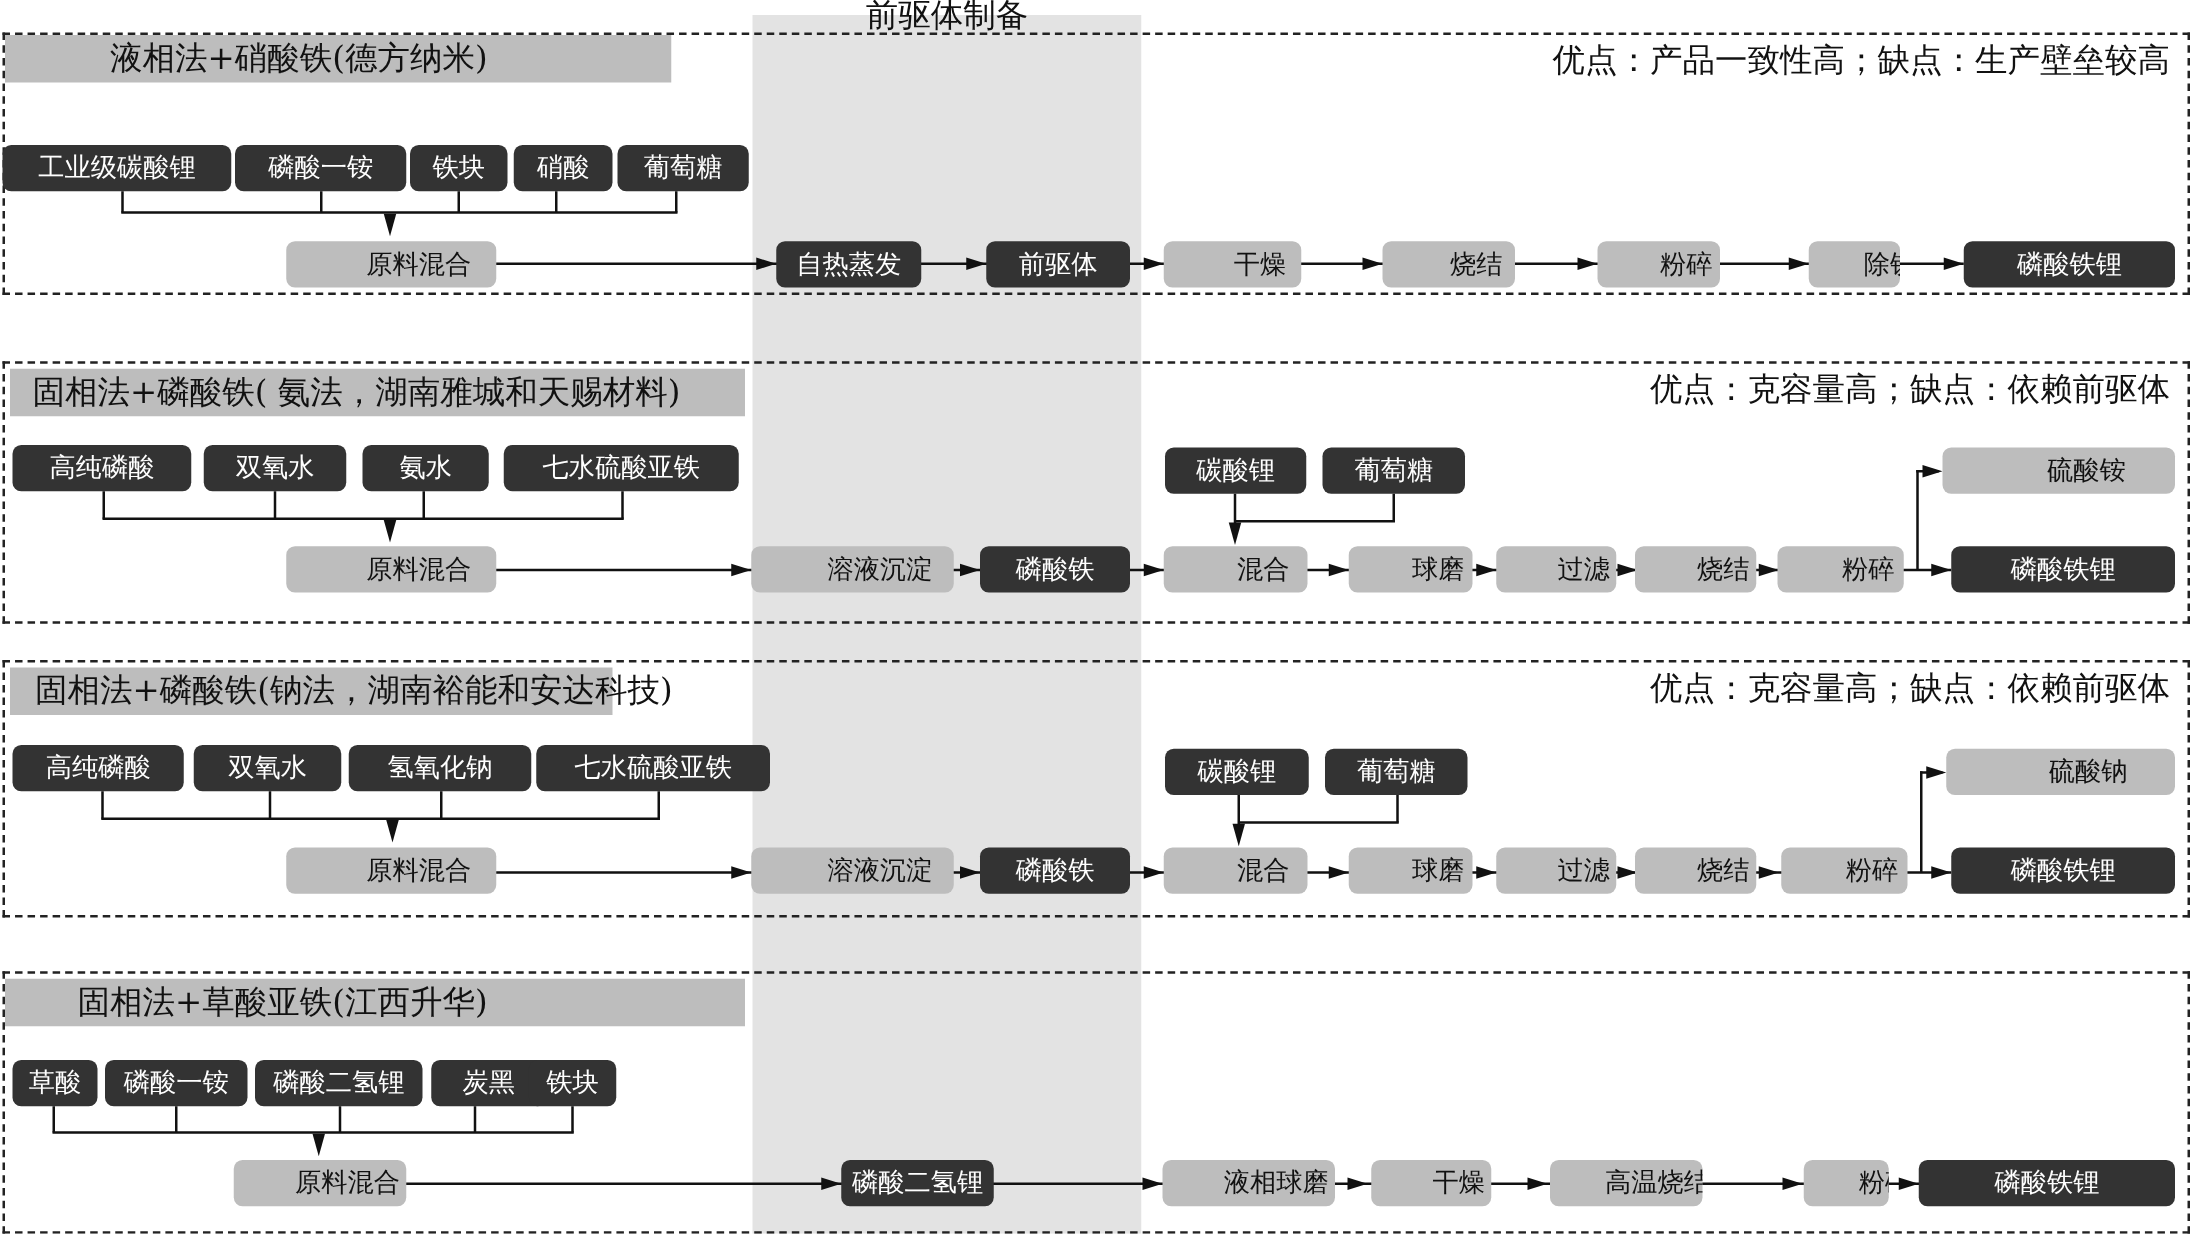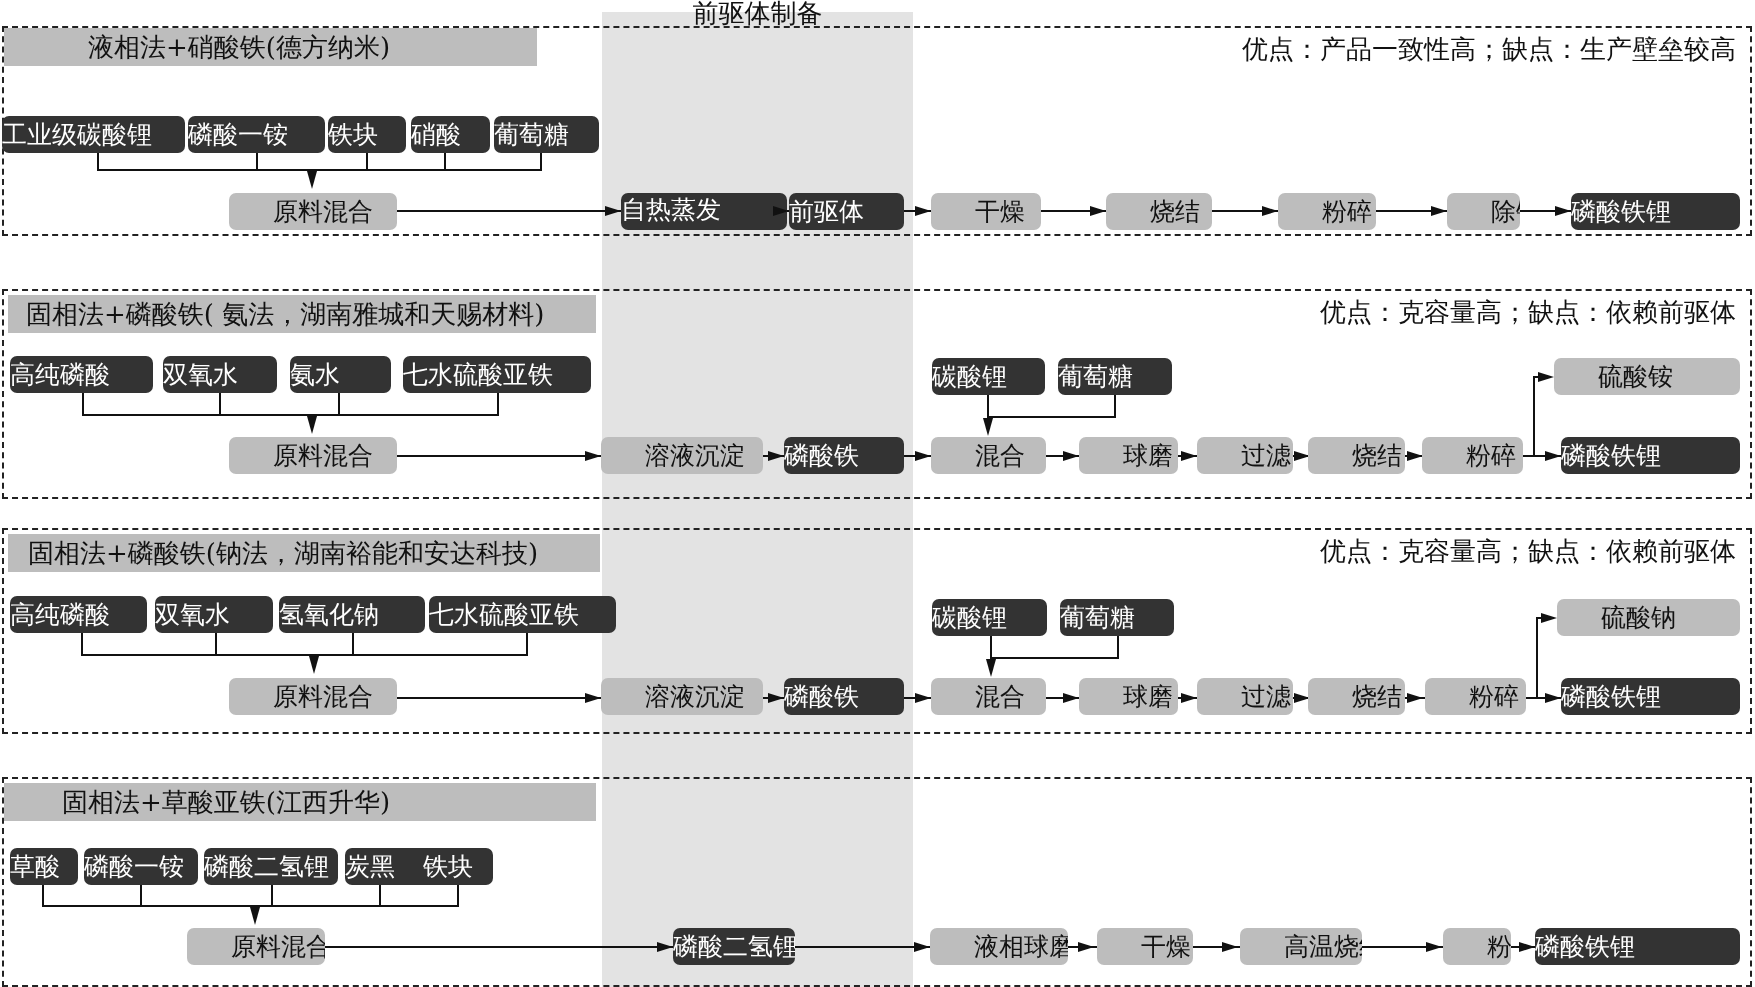--- a/index.html
+++ b/index.html
@@ -5,22 +5,22 @@
   html, body { margin:0; padding:0; background:#ffffff; }
   body { width:1755px; height:987px; position:relative; overflow:hidden;
          font-family: "DejaVu Serif", "Liberation Serif", serif; color:#111; }
   .band { position:absolute; left:602px; top:12px; width:311px; height:975px; background:#e3e3e3; }
   .band-title { position:absolute; left:602px; top:-4px; width:311px; text-align:center;
                 font-size:26px; line-height:34px; color:#111; }
   .section { position:absolute; left:2px; width:1750px; border:2px dashed #222; box-sizing:border-box; }
   .title-bar { position:absolute; background:#bdbdbd; font-size:26px; line-height:38px; height:38px;
                box-sizing:border-box; white-space:nowrap; color:#111; }
   .note { position:absolute; right:14px; font-size:26px; line-height:34px; white-space:nowrap; color:#111; }
-  .node { position:absolute; height:37px; border-radius:7px; font-size:25px; line-height:37px;
-          white-space:nowrap; box-sizing:border-box; overflow:hidden; }
+  .node { position:absolute; height:37px; border-radius:7px; font-size:21px; line-height:37px;
+          text-align:center; white-space:nowrap; box-sizing:border-box; overflow:hidden; }
   .dark { background:#333333; color:#ffffff; }
   .light { background:#bdbdbd; color:#111111;padding-left:44px; }
   .hline { position:absolute; height:2px; background:#111; }
   .vline { position:absolute; width:2px; background:#111; }
   .arrow-r { position:absolute; width:0; height:0; border-top:5px solid transparent;
              border-bottom:5px solid transparent; border-left:16px solid #111; }
   .arrow-d { position:absolute; width:0; height:0; border-left:5px solid transparent;
              border-right:5px solid transparent; border-top:18px solid #111; }
 </style>
 </head>
@@ -44,21 +44,21 @@
 <div class="vline" style="left:256px;top:153px;height:17px;"></div>
 <div class="vline" style="left:366px;top:153px;height:17px;"></div>
 <div class="vline" style="left:444px;top:153px;height:17px;"></div>
 <div class="vline" style="left:540px;top:153px;height:17px;"></div>
 <div class="hline" style="left:97px;top:169px;width:445px;"></div>
 <div class="arrow-d" style="left:307px;top:171px;"></div>
 <div class="node light" style="left:229px;top:193px;width:168px;">原料混合</div>
 
 <div class="hline" style="left:397px;top:210px;width:1174px;"></div>
 <div class="arrow-r" style="left:605px;top:206px;"></div>
-<div class="node dark" style="left:621px;top:193px;width:166px;font-family:Liberation Mono, monospace;">自热蒸发</div>
+<div class="node dark" style="left:621px;top:193px;width:116px;">自热蒸发</div>
 <div class="arrow-r" style="left:773px;top:206px;"></div>
 <div class="node dark" style="left:789px;top:193px;width:115px;">前驱体</div>
 <div class="arrow-r" style="left:915px;top:206px;"></div>
 <div class="node light" style="left:931px;top:193px;width:110px;">干燥</div>
 <div class="arrow-r" style="left:1090px;top:206px;"></div>
 <div class="node light" style="left:1106px;top:193px;width:106px;">烧结</div>
 <div class="arrow-r" style="left:1262px;top:206px;"></div>
 <div class="node light" style="left:1278px;top:193px;width:98px;">粉碎</div>
 <div class="arrow-r" style="left:1431px;top:206px;"></div>
 <div class="node light" style="left:1447px;top:193px;width:73px;">除铁</div>
@@ -104,21 +104,21 @@
 <div class="vline" style="left:1114px;top:395px;height:22px;"></div>
 <div class="hline" style="left:988px;top:416px;width:128px;"></div>
 <div class="arrow-d" style="left:983px;top:418px;"></div>
 
 <div class="vline" style="left:1533px;top:376px;height:80px;"></div>
 <div class="hline" style="left:1533px;top:376px;width:18px;"></div>
 <div class="arrow-r" style="left:1538px;top:372px;"></div>
 <div class="node light" style="left:1554px;top:358px;width:186px;">硫酸铵</div>
 
 <div class="section" style="top:528px;height:206px;">
-  <div class="title-bar" style="left:4px;top:4px;width:592px;padding-left:20px;">固相法+磷酸铁(钠法，湖南裕能和安达科技)</div>
+  <div class="title-bar" style="left:4px;top:4px;width:482px;padding-left:20px;">固相法+磷酸铁(钠法，湖南裕能和安达科技)</div>
   <div class="note" style="top:4px;">优点：克容量高；缺点：依赖前驱体</div>
 </div>
 <div class="node dark" style="left:10px;top:596px;width:137px;">高纯磷酸</div>
 <div class="node dark" style="left:155px;top:596px;width:118px;">双氧水</div>
 <div class="node dark" style="left:279px;top:596px;width:146px;">氢氧化钠</div>
 <div class="node dark" style="left:429px;top:596px;width:187px;">七水硫酸亚铁</div>
 <div class="vline" style="left:81px;top:633px;height:22px;"></div>
 <div class="vline" style="left:215px;top:633px;height:22px;"></div>
 <div class="vline" style="left:352px;top:633px;height:22px;"></div>
 <div class="vline" style="left:526px;top:633px;height:22px;"></div>

